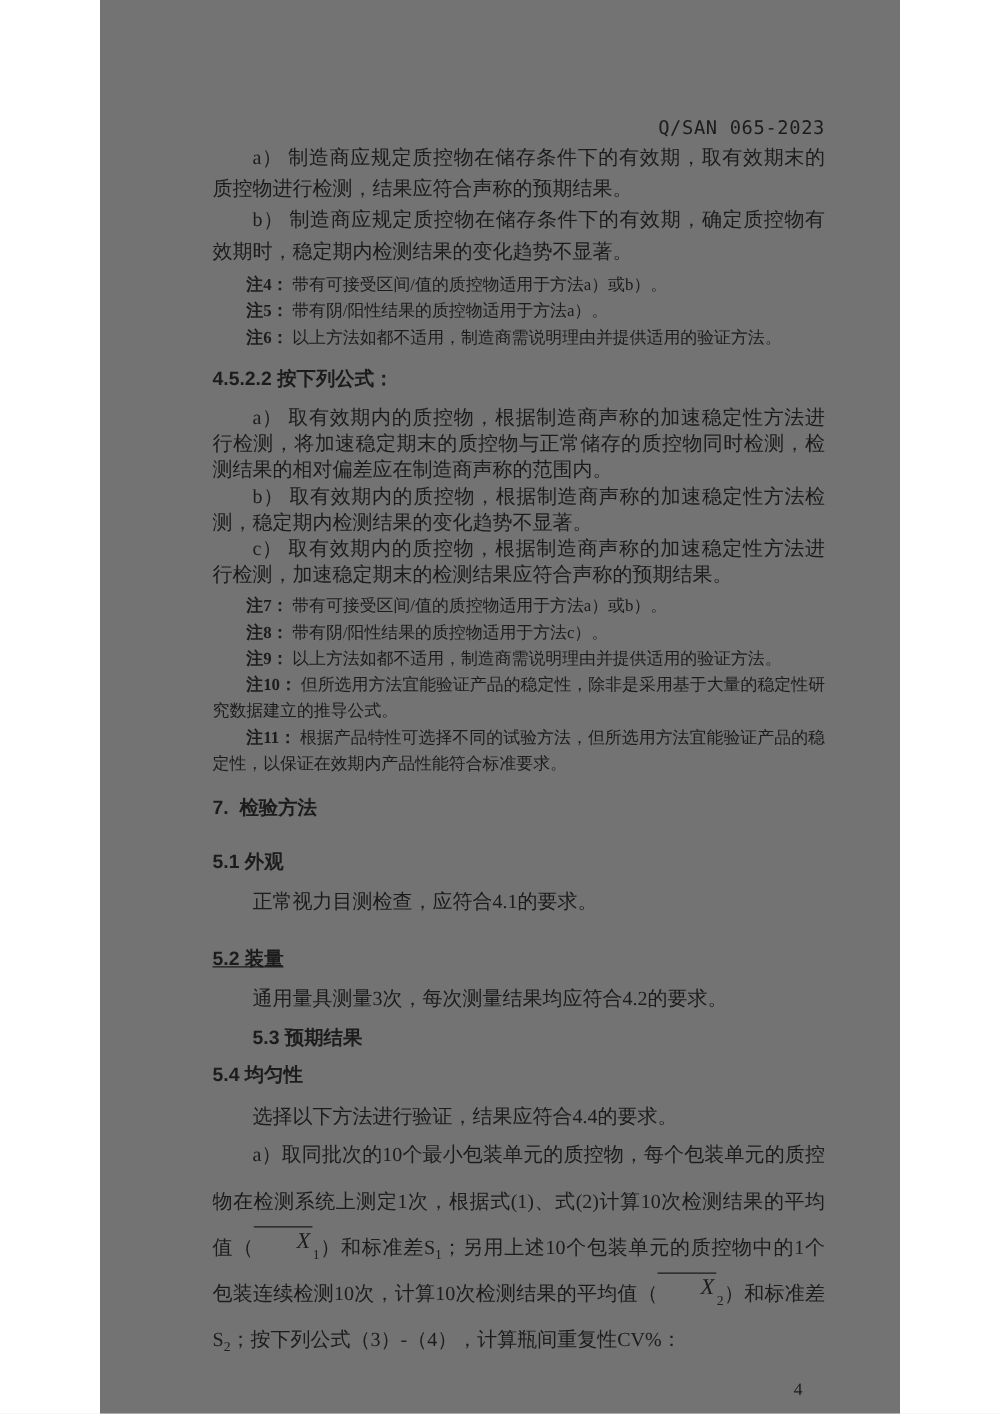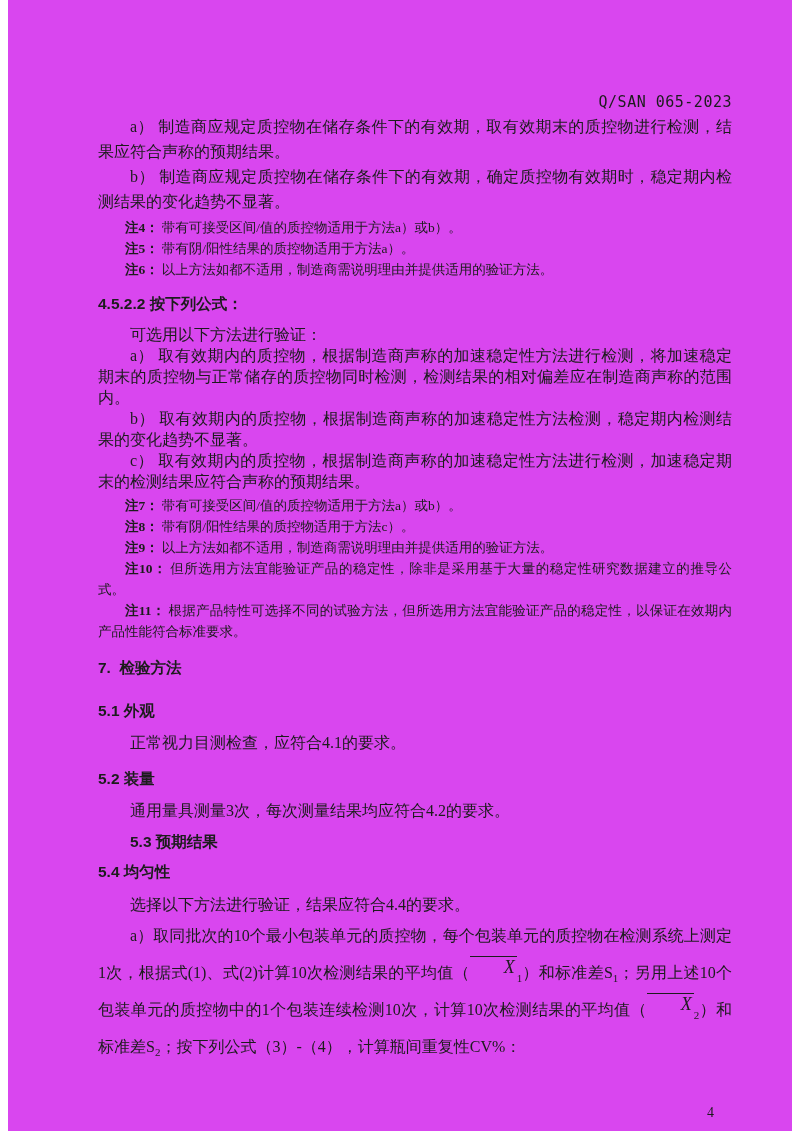--- a/index.html
+++ b/index.html
@@ -1,21 +1,21 @@
 <!DOCTYPE html>
 <html><head>
 <meta charset="utf-8">
 <style>
   html, body { margin: 0; padding: 0; background: #ffffff; }
   .page {
     position: relative;
-    width: 784px;
+    width: 640px;
     height: 1131px;
     margin: 0 auto;
-    background: #d946ef;
+    background: #737373;
     box-sizing: border-box;
     padding: 93px 60px 0 90px;
     font-family: "Liberation Serif", "DejaVu Serif", serif;
     color: #1c1c1c;
     overflow: hidden;
   }
   .doc-code {
     text-align: right;
     font-family: "DejaVu Sans Mono", "Liberation Mono", monospace;
     font-size: 15px;
@@ -47,21 +47,21 @@
   .heading {
     font-family: "Liberation Sans", "DejaVu Sans", sans-serif;
     font-weight: bold;
     font-size: 15.5px;
     line-height: 20px;
     white-space: pre-wrap;
   }
   .h-4522 { margin-top: 14px; margin-bottom: 10px; }
   .h-5    { margin-top: 16px; }
   .h-51   { margin-top: 23px; margin-bottom: 9px; }
-  .h-52   { margin-top: 14px;  margin-bottom: 9px; }
+  .h-52   { margin-top: 24px;  margin-bottom: 9px; text-decoration: underline; }
   .h-53   { margin-top: 9px;  margin-bottom: 10px; margin-left: 32px; }
   .h-54   { margin-top: 9px;  margin-bottom: 10px; }
   .one-line { margin-bottom: 9px; }
   .method-a {
     font-size: 16px;
     line-height: 37px;
     text-align: justify;
     text-indent: 2em;
     margin-top: 0;
   }
@@ -95,21 +95,20 @@
   <p class="body-p">b） 制造商应规定质控物在储存条件下的有效期，确定质控物有效期时，稳定期内检测结果的变化趋势不显著。</p>
 
   <div class="notes-block">
     <p class="note"><span class="note-label">注4：</span><span>带有可接受区间/值的质控物适用于方法a）或b）。</span></p>
     <p class="note"><span class="note-label">注5：</span><span>带有阴/阳性结果的质控物适用于方法a）。</span></p>
     <p class="note"><span class="note-label">注6：</span><span>以上方法如都不适用，制造商需说明理由并提供适用的验证方法。</span></p>
   </div>
 
   <p class="heading h-4522">4.5.2.2 按下列公式：</p>
 
-  <p class="body-tight">可选用以下方法进行验证：</p>
   <p class="body-tight">a） 取有效期内的质控物，根据制造商声称的加速稳定性方法进行检测，将加速稳定期末的质控物与正常储存的质控物同时检测，检测结果的相对偏差应在制造商声称的范围内。</p>
   <p class="body-tight">b） 取有效期内的质控物，根据制造商声称的加速稳定性方法检测，稳定期内检测结果的变化趋势不显著。</p>
   <p class="body-tight">c） 取有效期内的质控物，根据制造商声称的加速稳定性方法进行检测，加速稳定期末的检测结果应符合声称的预期结果。</p>
 
   <div class="notes-block">
     <p class="note"><span class="note-label">注7：</span><span>带有可接受区间/值的质控物适用于方法a）或b）。</span></p>
     <p class="note"><span class="note-label">注8：</span><span>带有阴/阳性结果的质控物适用于方法c）。</span></p>
     <p class="note"><span class="note-label">注9：</span><span>以上方法如都不适用，制造商需说明理由并提供适用的验证方法。</span></p>
     <p class="note"><span class="note-label">注10：</span><span>但所选用方法宜能验证产品的稳定性，除非是采用基于大量的稳定性研究数据建立的推导公式。</span></p>
     <p class="note"><span class="note-label">注11：</span><span>根据产品特性可选择不同的试验方法，但所选用方法宜能验证产品的稳定性，以保证在效期内产品性能符合标准要求。</span></p>

